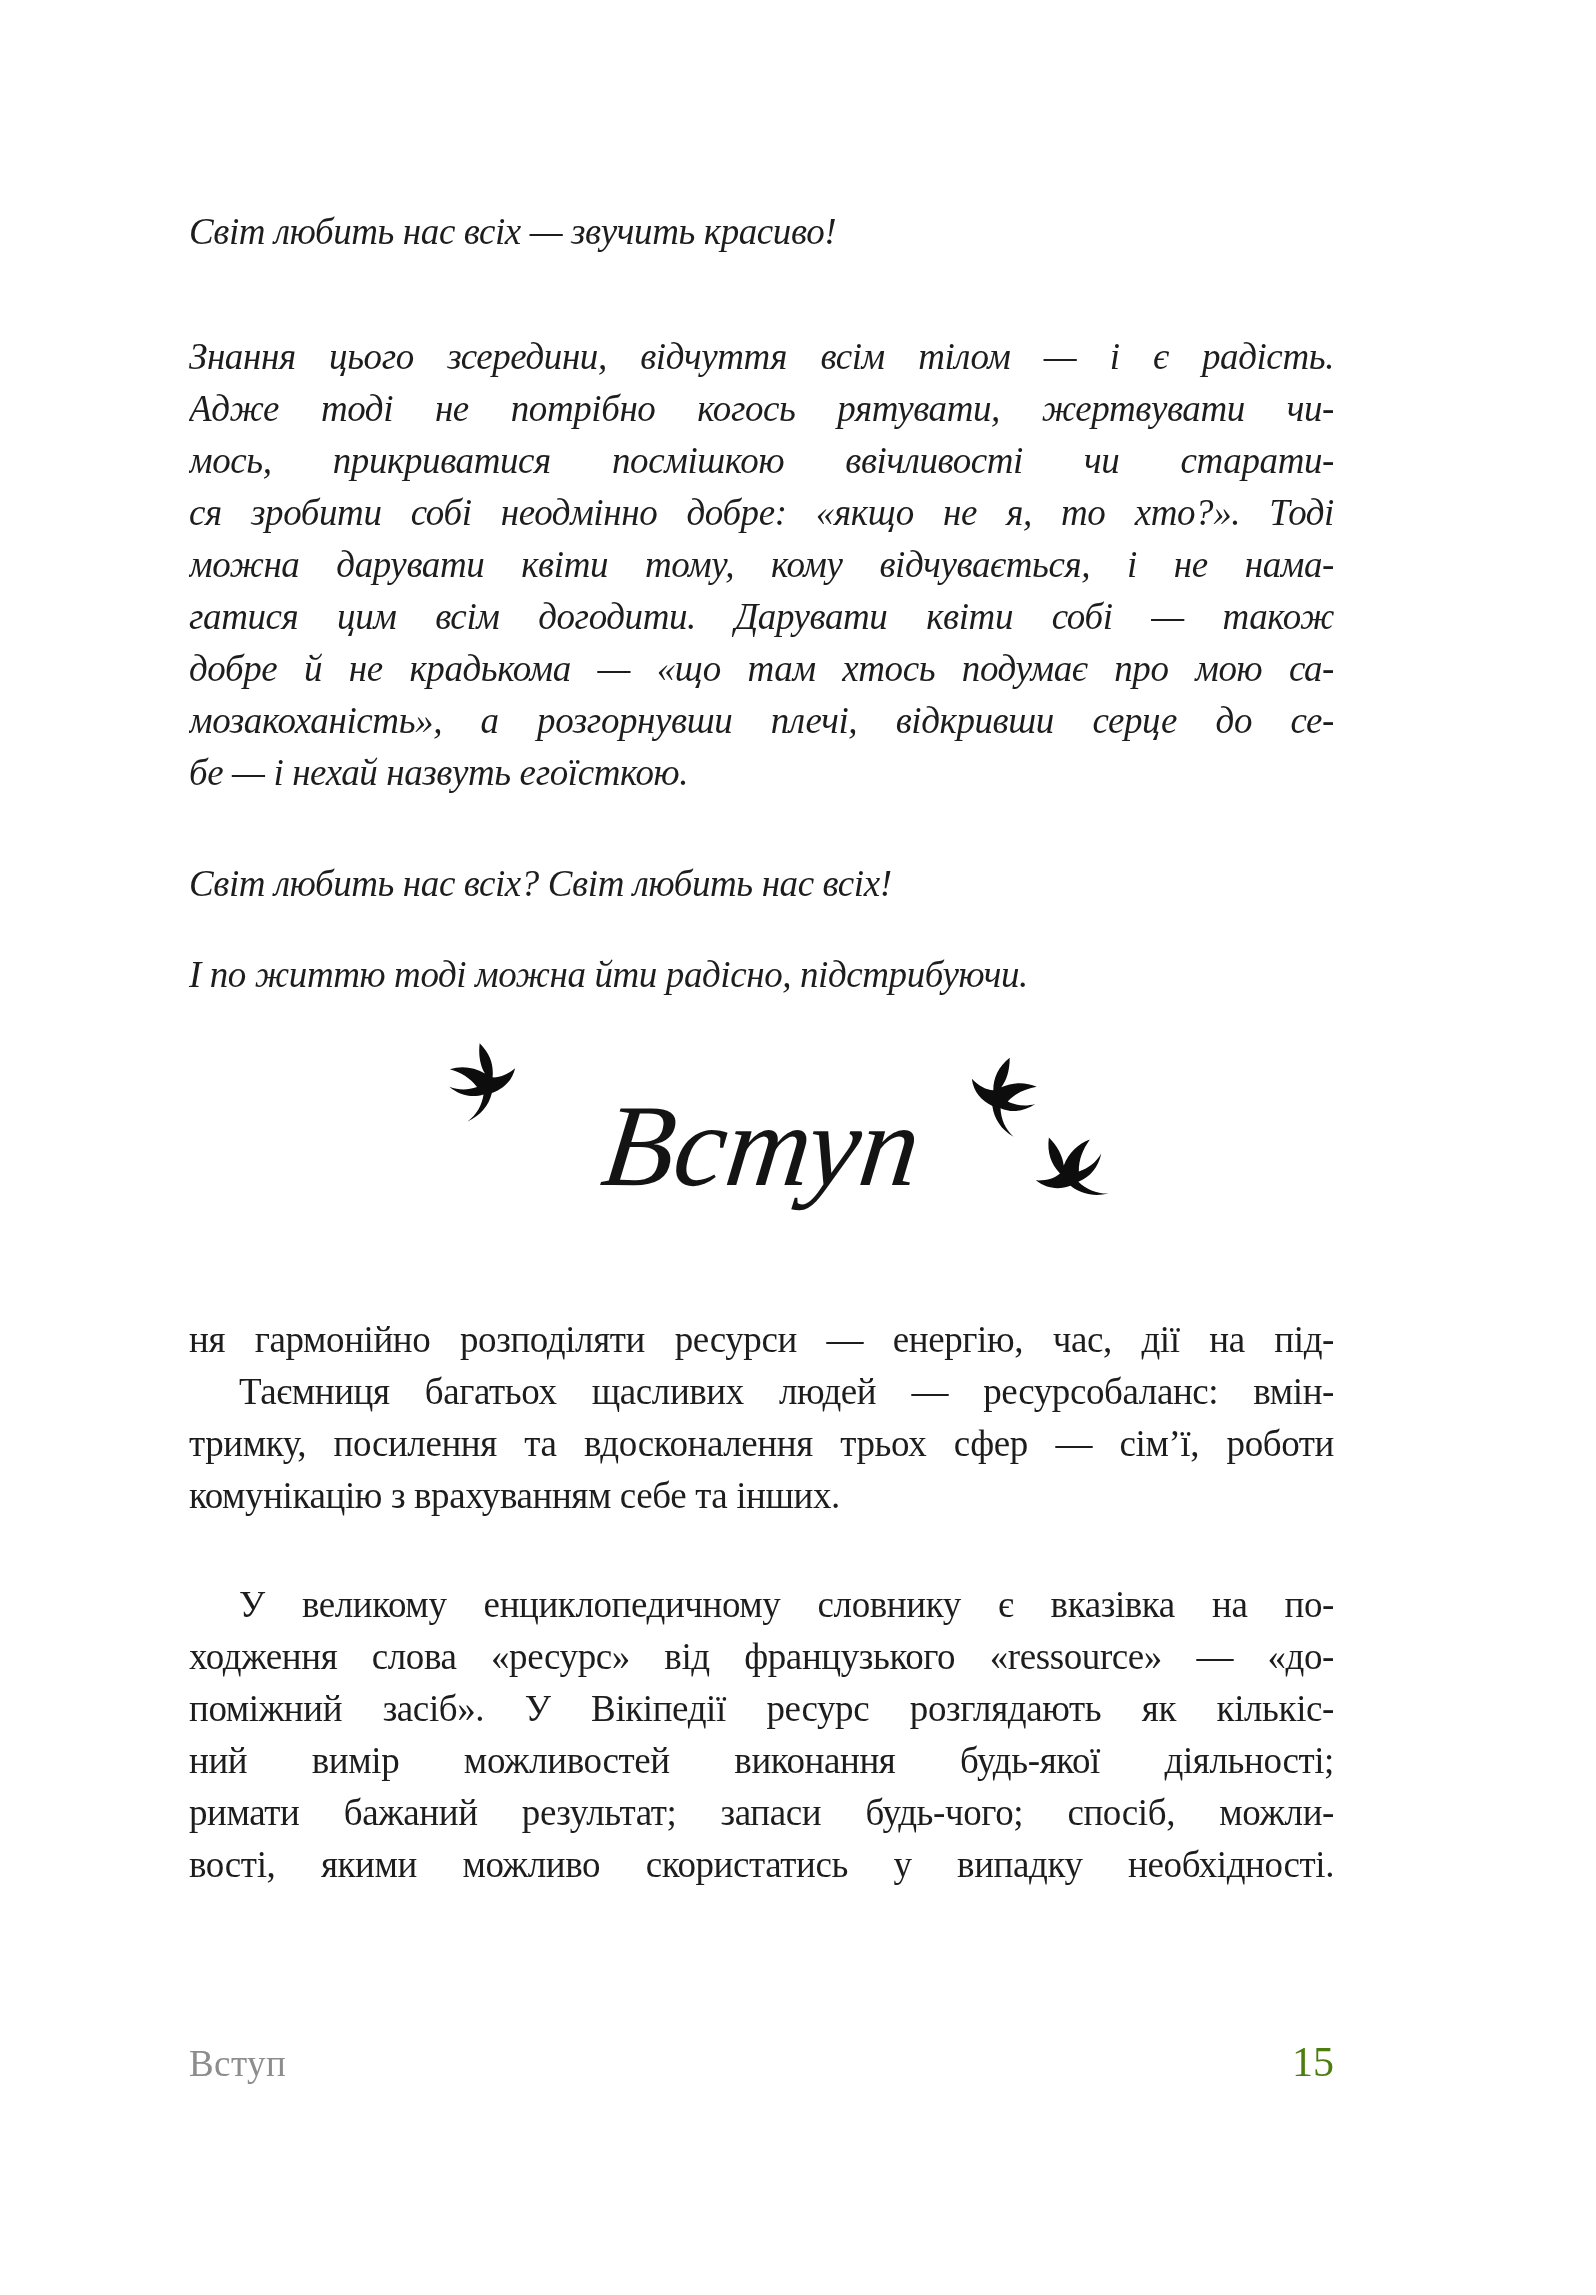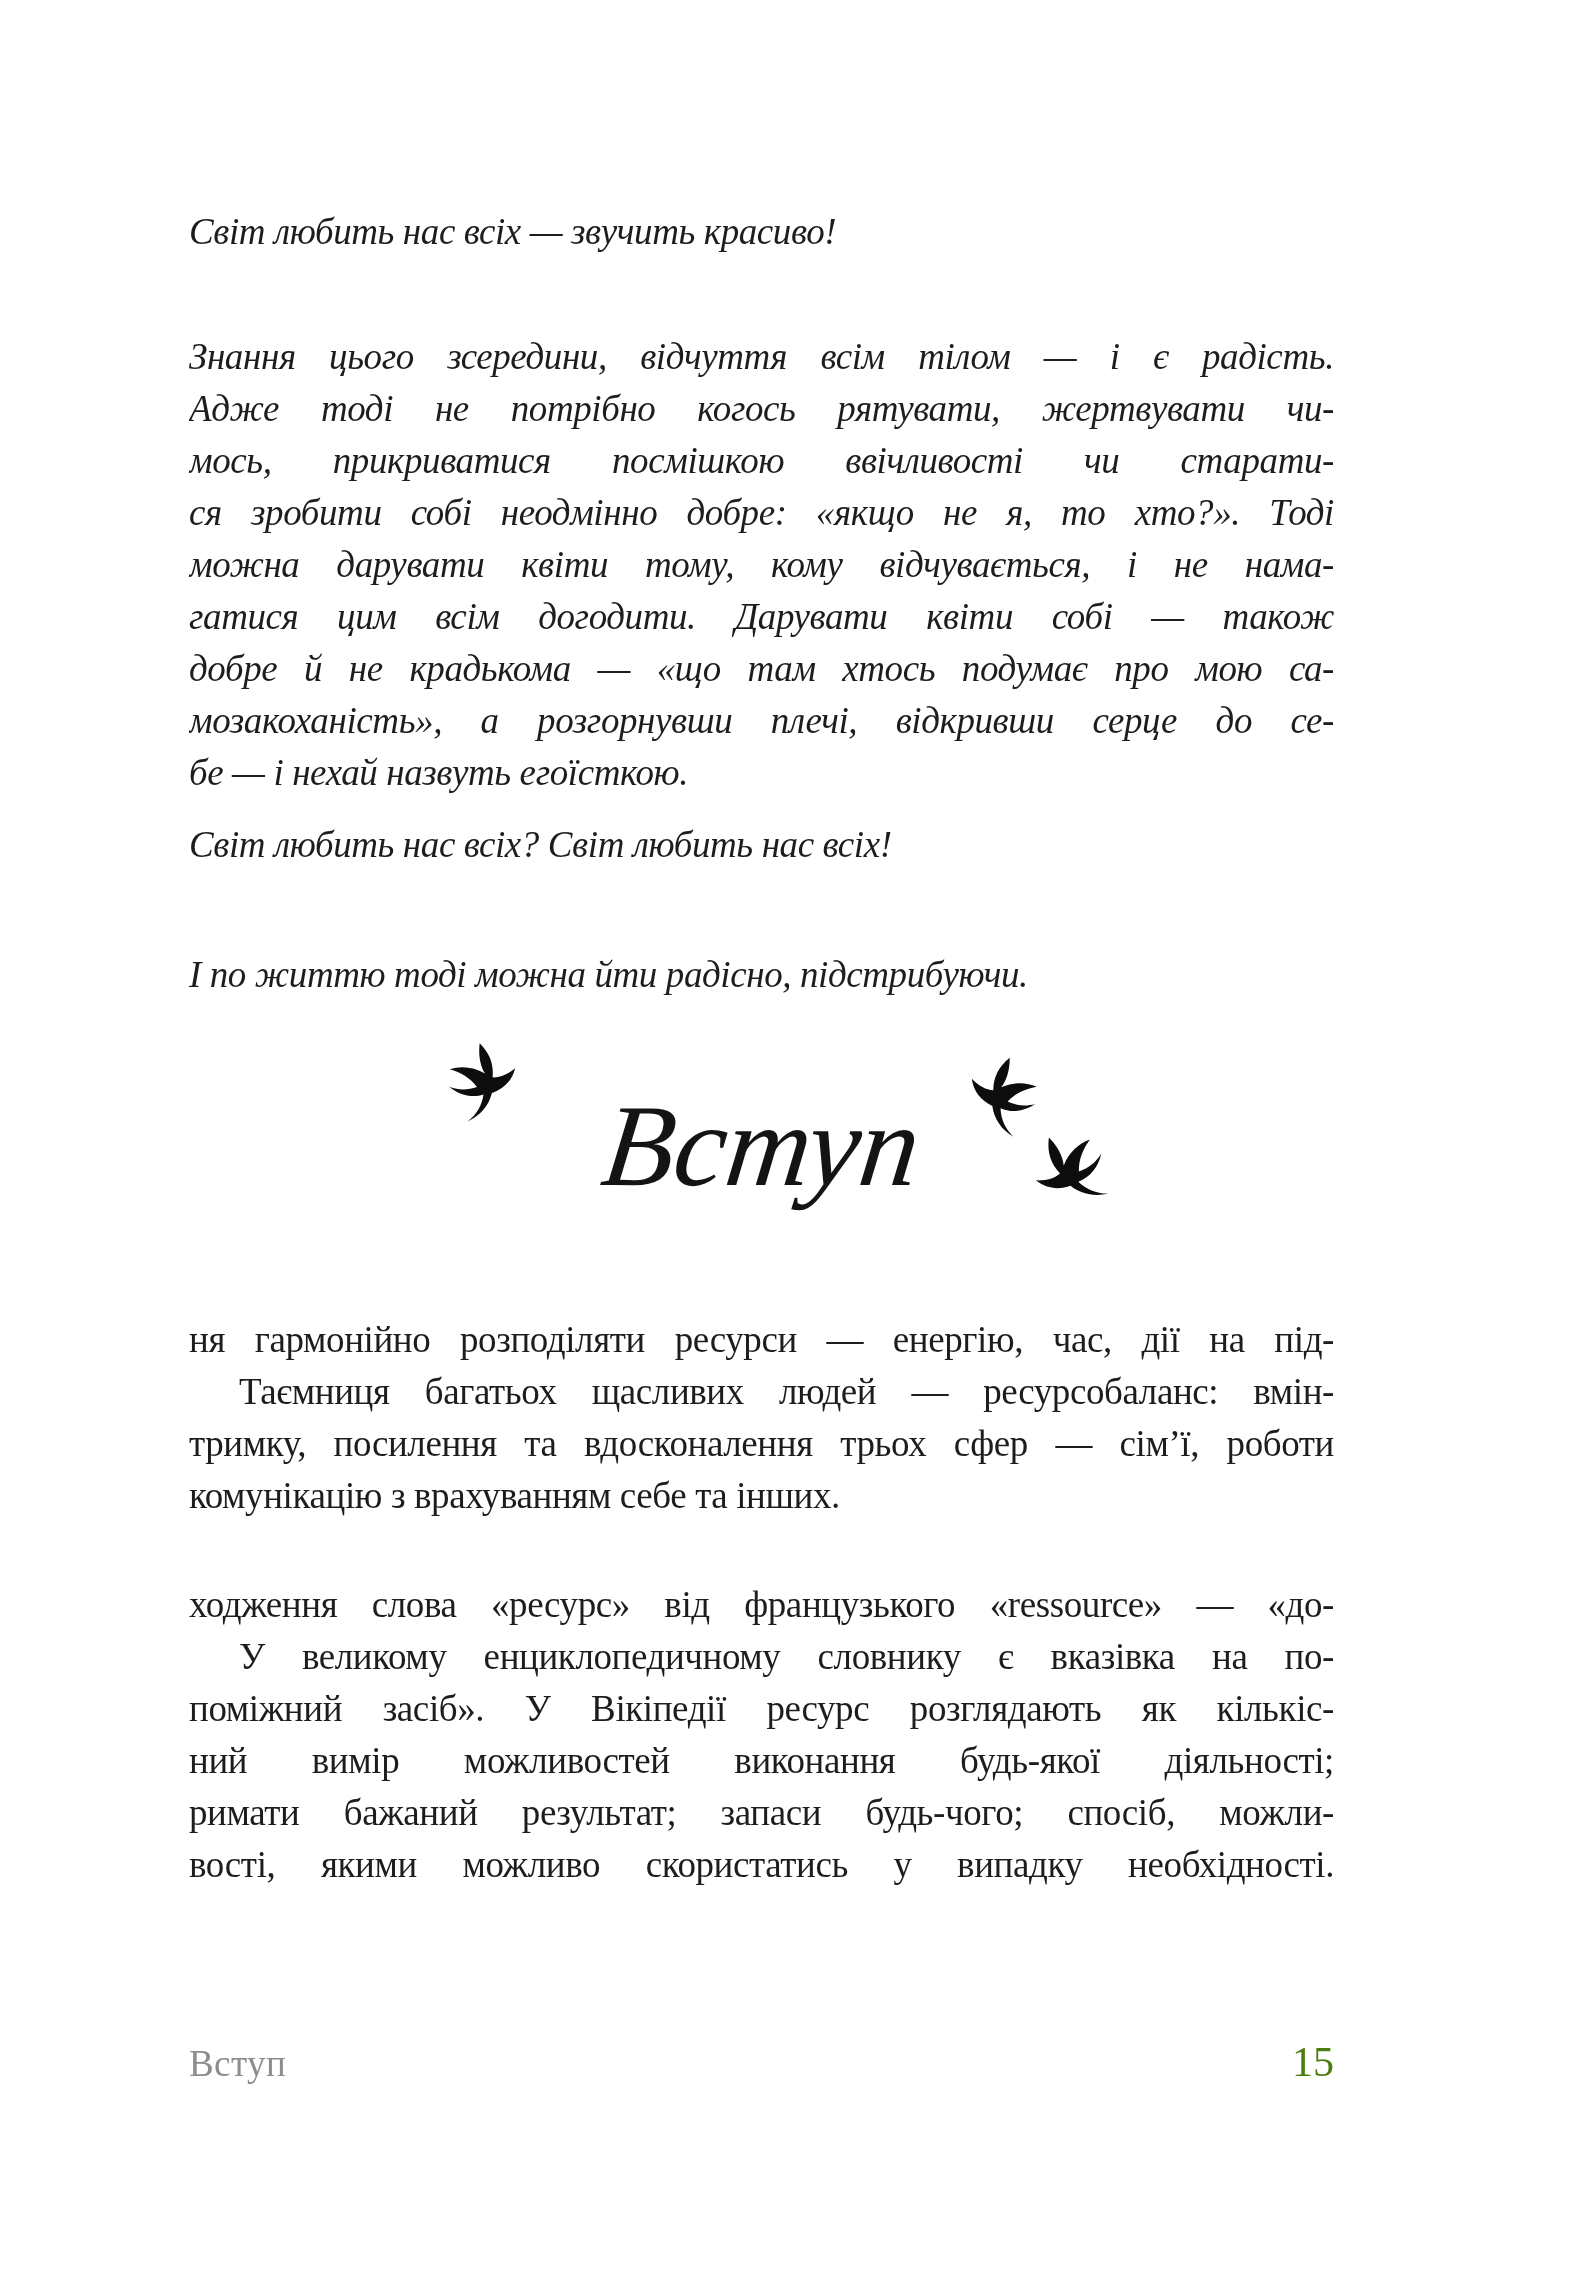--- a/index.html
+++ b/index.html
@@ -62,21 +62,21 @@
     <div class="t it jl">Адже тоді не потрібно когось рятувати, жертвувати чи-</div>
     <div class="t it jl">мось, прикриватися посмішкою ввічливості чи старати-</div>
     <div class="t it jl">ся зробити собі неодмінно добре: «якщо не я, то хто?». Тоді</div>
     <div class="t it jl">можна дарувати квіти тому, кому відчувається, і не нама-</div>
     <div class="t it jl">гатися цим всім догодити. Дарувати квіти собі — також</div>
     <div class="t it jl">добре й не крадькома — «що там хтось подумає про мою са-</div>
     <div class="t it jl">мозакоханість», а розгорнувши плечі, відкривши серце до се-</div>
     <div class="t it nw">бе — і нехай назвуть егоїсткою.</div>
   </div>
 
-  <div class="block" style="top:819px">
+  <div class="block" style="top:858px">
     <div class="t it nw">Світ любить нас всіх? Світ любить нас всіх!</div>
   </div>
 
   <div class="block" style="top:949px">
     <div class="t it nw">І по життю тоді можна йти радісно, підстрибуючи.</div>
   </div>
 
   <div class="decor">
     <svg class="bird bird-left" viewBox="0 0 100 100" aria-hidden="true">
       <path d="M60 8 C56 21 56 34 60 44 C48 34 34 30 20 32 C32 38 42 46 48 58 C36 60 26 58 16 52 C26 64 40 70 54 68 C50 80 42 90 30 96 C46 92 58 82 64 68 C78 66 90 58 96 44 C86 50 76 52 68 50 C72 36 70 22 60 8 Z"></path>
@@ -91,22 +91,22 @@
   </div>
 
   <div class="block" style="top:1314px">
     <div class="t jl">ня гармонійно розподіляти ресурси — енергію, час, дії на під-</div>
     <div class="t jl ind">Таємниця багатьох щасливих людей — ресурсобаланс: вмін-</div>
     <div class="t jl">тримку, посилення та вдосконалення трьох сфер — сім’ї, роботи</div>
     <div class="t nw">комунікацію з врахуванням себе та інших.</div>
   </div>
 
   <div class="block" style="top:1579px">
+    <div class="t jl ind">У великому енциклопедичному словнику є вказівка на по-</div>
     <div class="t jl">ходження слова «ресурс» від французького «ressource» — «до-</div>
-    <div class="t jl ind">У великому енциклопедичному словнику є вказівка на по-</div>
     <div class="t jl">поміжний засіб». У Вікіпедії ресурс розглядають як кількіс-</div>
     <div class="t jl">ний вимір можливостей виконання будь-якої діяльності;</div>
     <div class="t jl">римати бажаний результат; запаси будь-чого; спосіб, можли-</div>
     <div class="t jl">вості, якими можливо скористатись у випадку необхідності.</div>
   </div>
 
   <div class="footer">
     <span class="footer-section">Вступ</span>
     <span class="page-num">15</span>
   </div>

